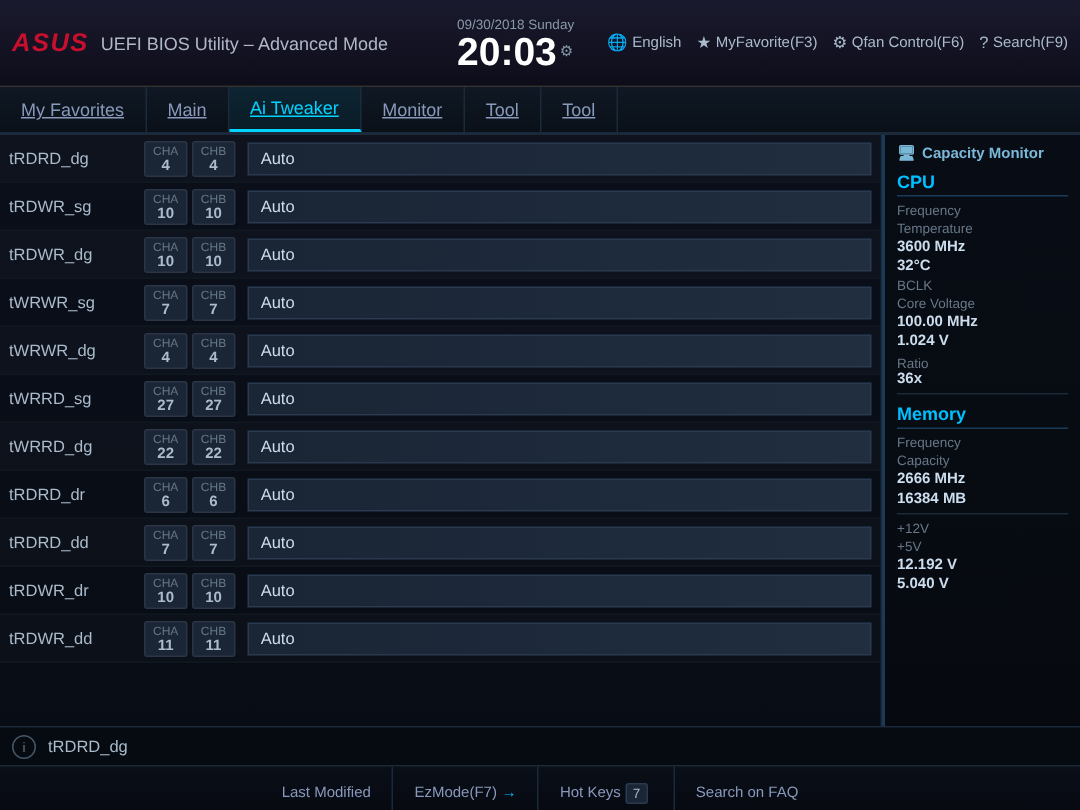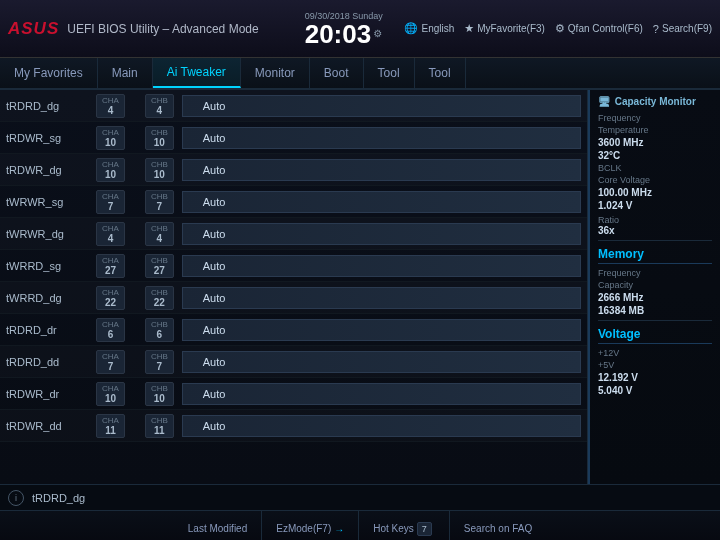--- a/index.html
+++ b/index.html
@@ -84,20 +84,21 @@
     }
     .nav-item {
       padding: 0 14px;
       height: 100%;
       display: flex;
       align-items: center;
       color: #8899bb;
       font-size: 12px;
       cursor: pointer;
       border-right: 1px solid #1a2a3a;
+      text-decoration: underline;
     }
     .nav-item.active {
       color: #00d4ff;
       border-bottom: 2px solid #00d4ff;
       background: rgba(0,180,220,0.08);
     }
 
     
     .main-content {
       display: flex;
@@ -121,21 +122,21 @@
     }
     .table-row:nth-child(odd) { background: rgba(255,255,255,0.02); }
     .row-label {
       color: #aabbcc;
       font-size: 11px;
       width: 90px;
       flex-shrink: 0;
     }
     .row-cha-chb {
       display: flex;
-      gap: 20px;
+      gap: 3px;
       margin-right: 8px;
     }
     .ch-block {
       background: #1a2535;
       border: 1px solid #2a3545;
       border-radius: 2px;
       padding: 1px 5px;
       font-size: 9px;
       color: #8899bb;
       display: flex;
@@ -143,21 +144,21 @@
       align-items: center;
       min-width: 28px;
     }
     .ch-label { font-size: 8px; color: #667788; }
     .ch-value { color: #aabbcc; font-size: 10px; font-weight: bold; }
     .row-value {
       background: linear-gradient(90deg, #1a2535, #202e40);
       border: 1px solid #2a3a50;
       color: #ccddee;
       font-size: 11px;
-      padding: 3px 20px;
+      padding: 3px 8px;
       flex: 1;
       height: 22px;
       display: flex;
       align-items: center;
     }
 
     
     .right-panel {
       width: 132px;
       background: linear-gradient(180deg, #080c14 0%, #060a10 100%);
@@ -297,21 +298,20 @@
       <span>Search(F9)</span>
     </span>
   </div>
 </div>
 
 <div class="nav-bar">
   <div class="nav-item">My Favorites</div>
   <div class="nav-item">Main</div>
   <div class="nav-item active">Ai Tweaker</div>
   <div class="nav-item">Monitor</div>
-  <div class="nav-item">Boot</div>
   <div class="nav-item">Tool</div>
   <div class="nav-item">Tool</div>
 </div>
 
 <div class="main-content">
 
   <div class="left-panel" id="timing-table">
 
   <div class="table-row">
         <div class="row-label">tRDRD_dg</div>
@@ -468,20 +468,21 @@
         <div class="row-value">Auto</div>
       </div>
     </div>
 
   <div class="right-panel">
     <div class="hw-monitor-title">
       <span>🖥</span>
       <span>Capacity Monitor</span>
     </div>
 
+    <div class="section-title">CPU</div>
     <div class="hw-grid">
       <div class="hw-label">Frequency</div>
       <div class="hw-label">Temperature</div>
       <div class="hw-value">3600 MHz</div>
       <div class="hw-value">32°C</div>
       <div class="hw-label">BCLK</div>
       <div class="hw-label">Core Voltage</div>
       <div class="hw-value">100.00 MHz</div>
       <div class="hw-value">1.024 V</div>
     </div>
@@ -495,21 +496,20 @@
     <div class="section-title">Memory</div>
     <div class="hw-grid">
       <div class="hw-label">Frequency</div>
       <div class="hw-label">Capacity</div>
       <div class="hw-value">2666 MHz</div>
       <div class="hw-value">16384 MB</div>
     </div>
 
     <hr class="divider-line">
 
-    <div class="section-title">Voltage</div>
     <div class="hw-grid">
       <div class="hw-label">+12V</div>
       <div class="hw-label">+5V</div>
       <div class="hw-value">12.192 V</div>
       <div class="hw-value">5.040 V</div>
     </div>
   </div>
 </div>
 
 <div class="status-bar">

